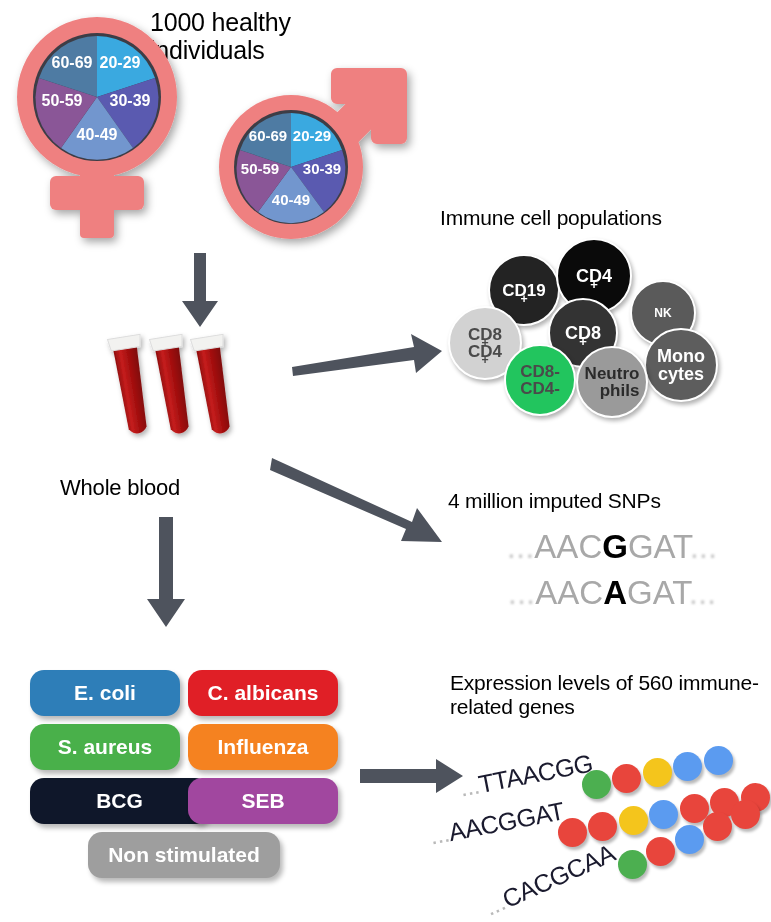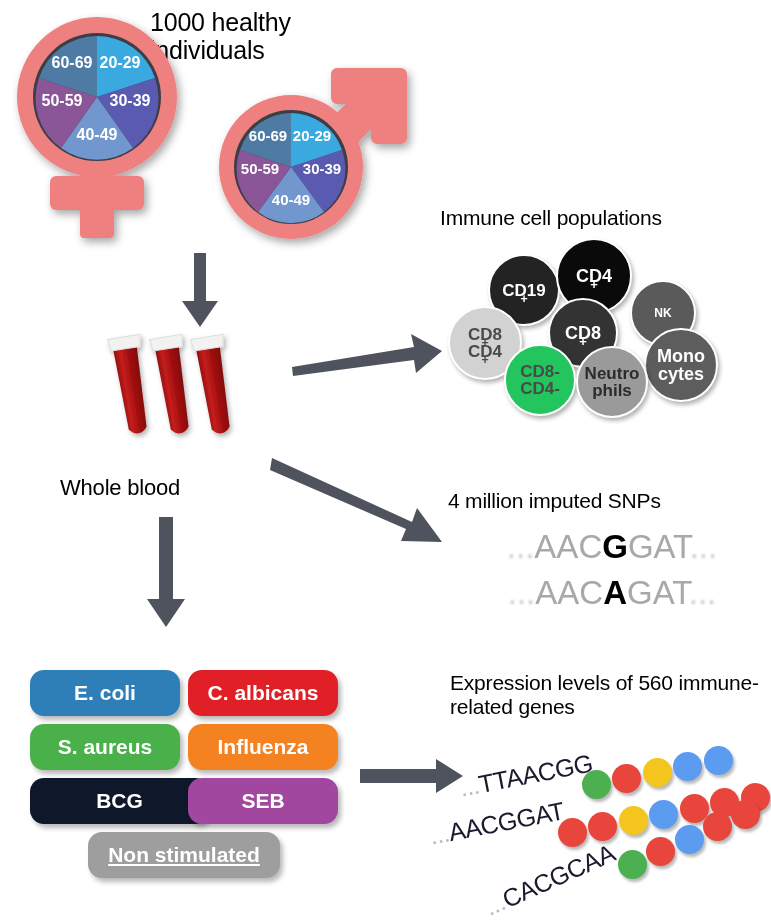--- a/index.html
+++ b/index.html
@@ -292,21 +292,21 @@
           <span>Mono</span>
           <span>cytes</span>
         </div>
       </div>
       <div class="cell" style="left: 56px; top: 108px; width: 72px; height: 72px; background: #22c55e; color: rgb(74, 74, 74); font-size: 17px; z-index: 16;">
         <div>
           <span>CD8-</span>
           <span>CD4-</span>
         </div>
       </div>
-      <div class="cell" style="left: 128px; top: 110px; width: 72px; height: 72px; background: rgb(154, 154, 154); color: rgb(43, 43, 43); font-size: 17px; z-index: 17;">
+      <div class="cell" style="left: 128px; top: 110px; width: 72px; height: 72px; background: rgb(154, 154, 154); color: rgb(43, 43, 43); font-size: 17px; z-index: 17; text-align: right;">
         <div>
           <span>Neutro</span>
           <span>phils</span>
         </div>
       </div>
     </div>
 
   <div class="abs heading" id="title-snps">4 million imputed SNPs</div>
 
   <div class="abs" id="snp-block">
@@ -330,21 +330,21 @@
       </div>
       <div class="stim-box" style="left: 158px; top: 54px; width: 150px; height: 46px; background: rgb(245, 130, 32);">
         <span>Influenza</span>
       </div>
       <div class="stim-box" style="left: 0px; top: 108px; width: 179px; height: 46px; background: #0f172a;">
         <span>BCG</span>
       </div>
       <div class="stim-box" style="left: 158px; top: 108px; width: 150px; height: 46px; background: rgb(161, 71, 159);">
         <span>SEB</span>
       </div>
-      <div class="stim-box" style="left: 58px; top: 162px; width: 192px; height: 46px; background: rgb(158, 158, 158); text-decoration: underline;">
+      <div class="stim-box" style="left: 58px; top: 162px; width: 192px; height: 46px; background: rgb(158, 158, 158);">
         <span>Non stimulated</span>
       </div>
     </div>
 
   <div class="arrow" style="left:360px; top:758px;">
     <svg width="105" height="36" viewBox="0 0 105 36">
       <path d="M0,11 L76,11 L76,1 L103,18 L76,35 L76,25 L0,25 Z" fill="#4e535d"></path>
     </svg>
   </div>
 

